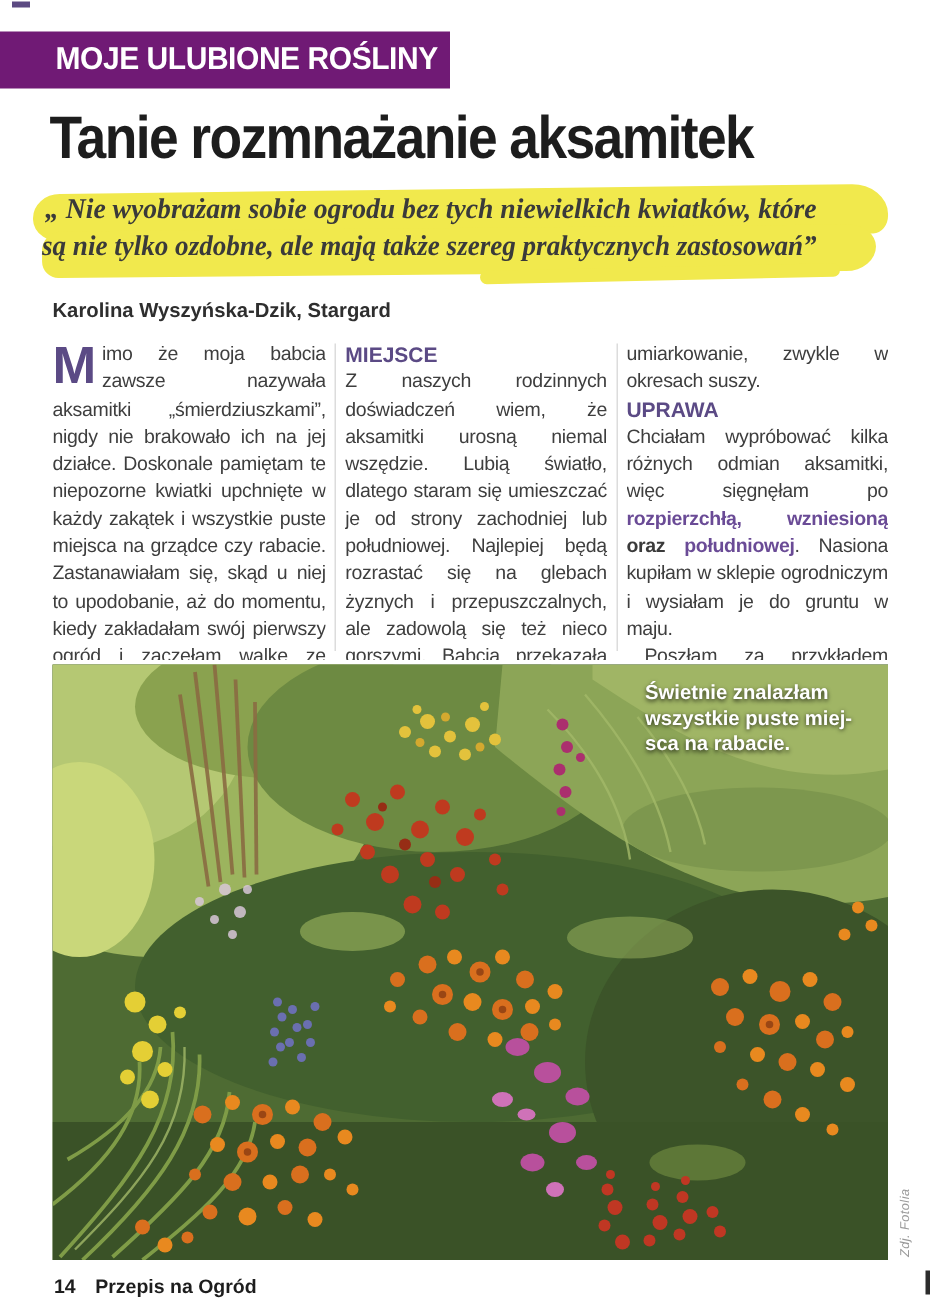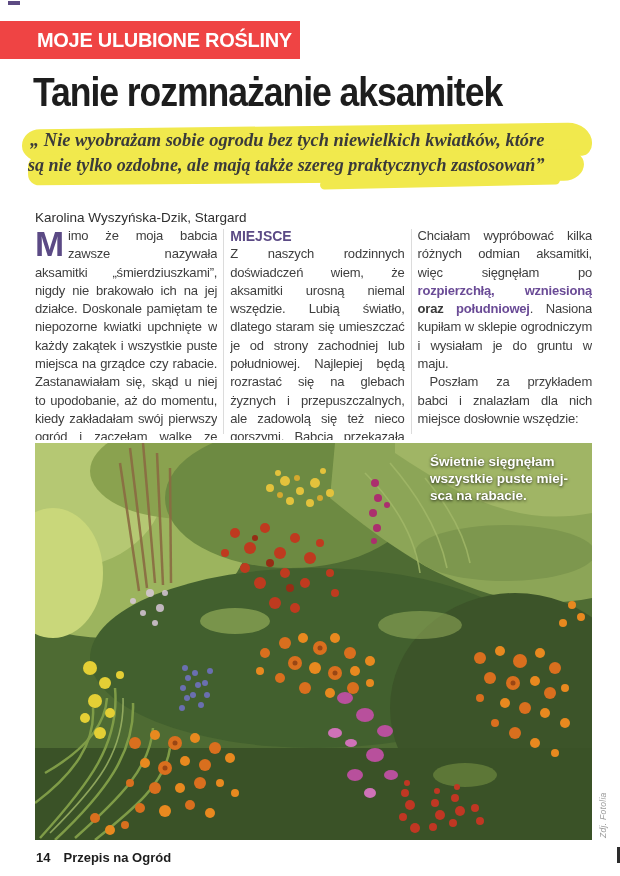--- a/index.html
+++ b/index.html
@@ -6,21 +6,21 @@
   .page{
     position:relative;width:620px;height:876px;background:#fff;overflow:hidden;
     font-family:"Liberation Sans",sans-serif;color:#3e3e3e;
   }
   
   .corner-mark{position:absolute;top:1px;left:8px;width:12px;height:4px;background:#5c4a82;}
   .edge-tick{position:absolute;top:847px;right:0;width:3px;height:16px;background:#2c2c2c;}
 
   
   .kicker{
-    position:absolute;top:21px;left:0;width:300px;height:38px;background:#ef4444;
+    position:absolute;top:21px;left:0;width:300px;height:38px;background:#701a75;
     display:flex;align-items:center;
   }
   .kicker span{
     color:#fff;font-weight:bold;font-size:20px;letter-spacing:-0.3px;padding-left:37px;
     transform:scaleY(1.05);
   }
 
   
   .title{
     position:absolute;top:70px;left:33px;margin:0;color:#1d1d1d;
@@ -35,21 +35,21 @@
   .q-blob.b2{top:29px;left:8px;width:556px;height:31px;border-radius:14px 20px 22px 12px/14px 16px 18px 12px;transform:rotate(-0.5deg);}
   .q-blob.b3{top:55px;left:300px;width:240px;height:9px;border-radius:6px;transform:rotate(-1.2deg);}
   .q-line{
     position:absolute;font-family:"Liberation Serif",serif;font-style:italic;font-weight:bold;
     font-size:19px;color:#3a3a3a;white-space:nowrap;transform-origin:left top;
   }
   .q-line.l1{top:6px;left:10px;transform:scaleX(0.97);}
   .q-line.l2{top:31px;left:8px;transform:scaleX(0.95);}
 
   
-  .byline{position:absolute;top:210px;left:35px;font-size:13.5px;font-weight:normal;color:#2e2e2e;}
+  .byline{position:absolute;top:199px;left:35px;font-size:13.5px;font-weight:bold;color:#2e2e2e;}
 
   
   .columns{position:absolute;top:227px;left:35px;width:557px;height:213px;display:flex;}
   .col{font-size:13px;line-height:18.3px;text-align:justify;letter-spacing:-0.2px;overflow:hidden;height:213px;}
   .col.c1{width:186px;}
   .col.c2{width:178px;}
   .col.c3{width:178px;}
   .col-divider{width:1px;background:#dcdcdc;margin:2px 6px 6px 6px;}
   .col p{margin:0;}
   .dropcap{
@@ -105,20 +105,22 @@
     <div class="col c1">
       <p><span class="dropcap">M</span><span>imo że moja babcia zawsze nazywała aksamitki „śmierdziuszkami”, nigdy nie brakowało ich na jej działce. Doskonale pamiętam te niepozorne kwiatki upchnięte w każdy zakątek i wszystkie puste miejsca na grządce czy rabacie. Zastanawiałam się, skąd u niej to upodobanie, aż do momentu, kiedy zakładałam swój pierwszy ogród i zaczęłam walkę ze szkodnikami.</span></p>
     </div>
     <div class="col-divider"></div>
     <div class="col c2">
       <div class="sec-head">MIEJSCE</div>
       <p>Z naszych rodzinnych doświadczeń wiem, że aksamitki urosną niemal wszędzie. Lubią światło, dlatego staram się umieszczać je od strony zachodniej lub południowej. Najlepiej będą rozrastać się na glebach żyznych i przepuszczalnych, ale zadowolą się też nieco gorszymi. Babcia przekazała mi, aby unikać ich zalewania, a nawadniać</p>
     </div>
     <div class="col-divider"></div>
     <div class="col c3">
+      <p>umiarkowanie, zwykle w okresach suszy.</p>
+      <div class="sec-head">UPRAWA</div>
       <p><span>Chciałam wypróbować kilka różnych odmian aksamitki, więc sięgnęłam po </span><span class="vp">rozpierzchłą, wzniesioną</span><span class="vb"> oraz </span><span class="vp">południowej</span><span>. Nasiona kupiłam w sklepie ogrodniczym i wysiałam je do gruntu w maju.</span></p>
       <p class="indent">Poszłam za przykładem babci i znalazłam dla nich miejsce dosłownie wszędzie:</p>
     </div>
   </div>
 
   <div class="photo">
     <svg viewBox="0 0 557 397" preserveAspectRatio="none">
 
       <rect x="0" y="0" width="557" height="397" fill="#4e6b33"></rect>
       <ellipse cx="70" cy="70" rx="150" ry="125" fill="#9cb45e"></ellipse>
@@ -355,21 +357,21 @@
           <circle cx="425" cy="368" r="5"></circle>
         <circle cx="418" cy="380" r="4"></circle>
           <circle cx="440" cy="365" r="4"></circle>
           <circle cx="445" cy="378" r="4"></circle>
         <circle cx="372" cy="340" r="3"></circle>
           <circle cx="402" cy="348" r="3"></circle>
           <circle cx="422" cy="344" r="3"></circle>
       </g>
     </svg>
     <div class="caption">
-      <div>Świetnie sięgnęłam</div>
+      <div>Świetnie znalazłam</div>
       <div>wszystkie puste miej-</div>
       <div>sca na rabacie.</div>
     </div>
   </div>
 
   <div class="credit">Zdj. Fotolia</div>
 
   <div class="footer">
     <span class="pn">14</span><span>Przepis na Ogród</span>
   </div>

